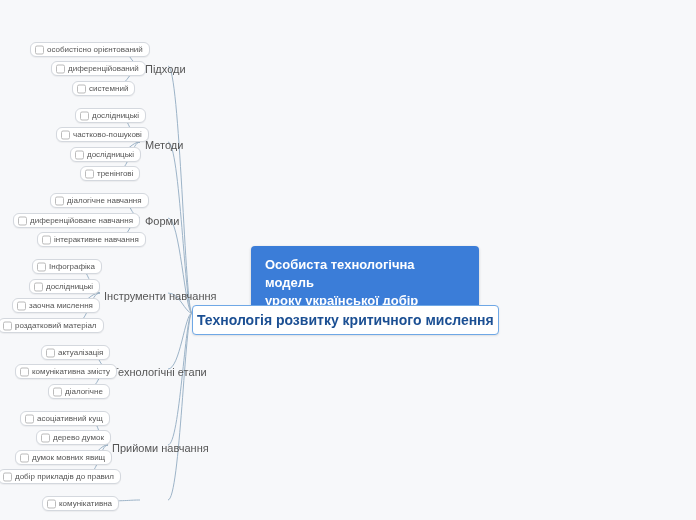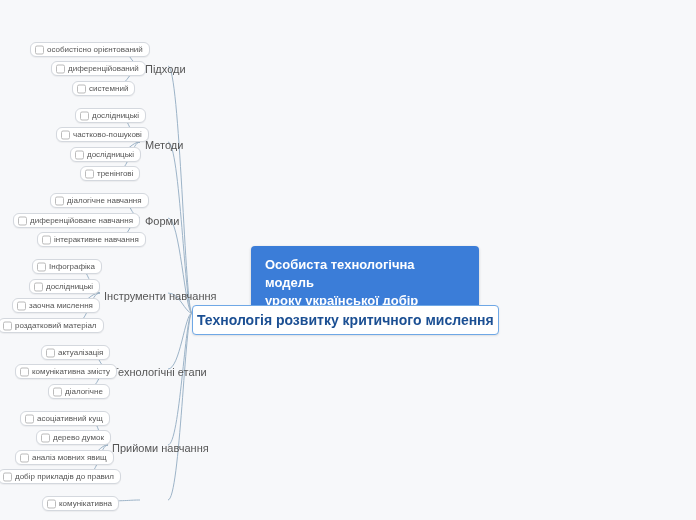--- a/index.html
+++ b/index.html
@@ -58,16 +58,16 @@
 <div class="leaf" style="left:29px;top:279px">дослідницькі</div>
 <div class="leaf" style="left:12px;top:298px">заочна мислення</div>
 <div class="leaf" style="left:-2px;top:318px">роздатковий матеріал</div>
 
 <div class="leaf" style="left:41px;top:345px">актуалізація</div>
 <div class="leaf" style="left:15px;top:364px">комунікативна змісту</div>
 <div class="leaf" style="left:48px;top:384px">діалогічне</div>
 
 <div class="leaf" style="left:20px;top:411px">асоціативний кущ</div>
 <div class="leaf" style="left:36px;top:430px">дерево думок</div>
-<div class="leaf" style="left:15px;top:450px">аналіз мовних явищ</div>
+<div class="leaf" style="left:15px;top:450px">думок мовних явищ</div>
 <div class="leaf" style="left:-2px;top:469px">добір прикладів до правил</div>
 
 <div class="leaf" style="left:42px;top:496px">комунікативна</div>
 
 </body></html>

